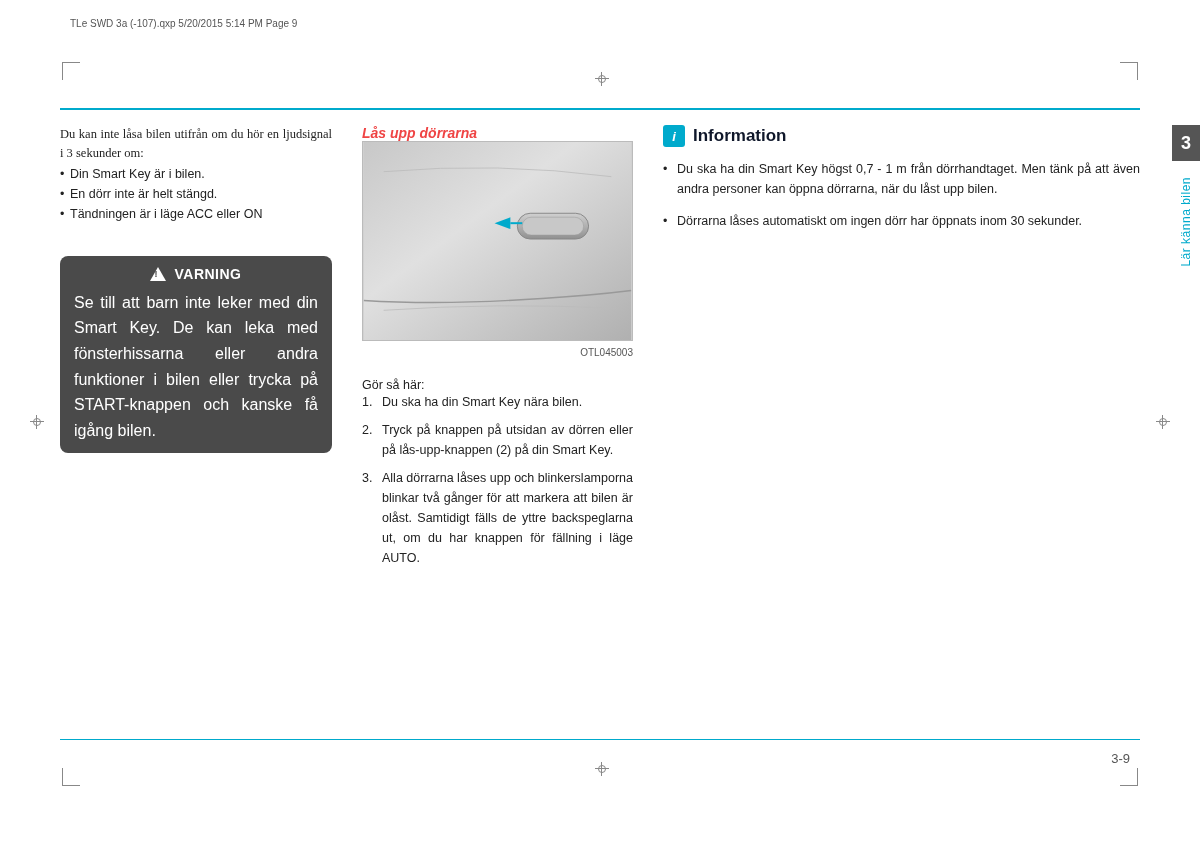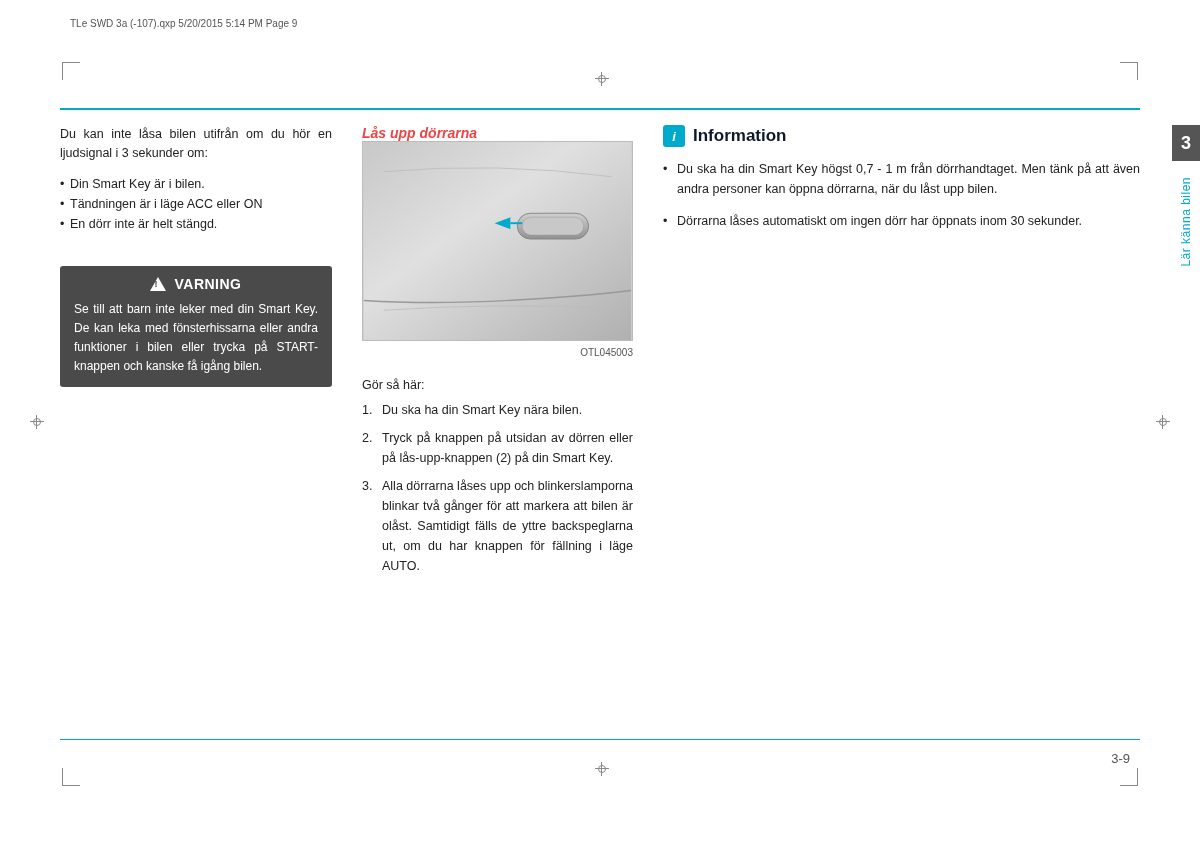--- a/index.html
+++ b/index.html
@@ -102,22 +102,23 @@
       font-size: 12px;
       color: #00aacc;
       margin-top: 8px;
       letter-spacing: 0.5px;
     }
 
     
     .intro-text {
       font-size: 12.5px;
       line-height: 1.55;
-      margin-bottom: 10px;
+      margin-bottom: 0;
       text-align: justify;
+      font-family: Liberation Serif, serif;
     }
     .bullet-list {
       list-style: none;
       margin-bottom: 32px;
     }
     .bullet-list li {
       font-size: 12.5px;
       line-height: 1.6;
       padding-left: 10px;
       position: relative;
@@ -126,21 +127,21 @@
       content: '•';
       position: absolute;
       left: 0;
     }
 
     
     .warning-box {
       background: #4a4a4a;
       color: #fff;
       padding: 10px 14px;
-      border-radius: 3px;
+      border-radius: 8px;
     }
     .warning-header {
       display: flex;
       align-items: center;
       justify-content: center;
       gap: 8px;
       margin-bottom: 8px;
     }
     .warning-triangle {
       width: 0;
@@ -159,21 +160,21 @@
       color: #4a4a4a;
       font-size: 9px;
       font-weight: bold;
     }
     .warning-title {
       font-size: 14px;
       font-weight: bold;
       letter-spacing: 0.5px;
     }
     .warning-text {
-      font-size: 12px;
+      font-size: 16px;
       line-height: 1.6;
       text-align: justify;
     }
 
     
     .section-title {
       font-size: 14px;
       font-weight: bold;
       font-style: italic;
       color: #ef4444;
@@ -193,21 +194,20 @@
       height: 100%;
     }
     .image-caption {
       font-size: 10px;
       text-align: right;
       color: #555;
       margin-bottom: 20px;
     }
     .gorse-text {
       font-size: 12.5px;
-      margin-bottom: 8px;
     }
     .numbered-list {
       list-style: none;
       padding: 0;
     }
     .numbered-list li {
       font-size: 12.5px;
       line-height: 1.6;
       margin-bottom: 8px;
       text-align: justify;
@@ -360,22 +360,22 @@
   <div class="small-line-h" style="bottom:0;right:0;left:auto;top:auto;"></div>
   <div class="small-line-v" style="bottom:0;right:0;left:auto;top:auto;"></div>
 </div>
 
 <div class="content">
 
   <div class="left-col">
     <p class="intro-text">Du kan inte låsa bilen utifrån om du hör en ljudsignal i 3 sekunder om:</p>
     <ul class="bullet-list">
       <li>Din Smart Key är i bilen.</li>
+      <li>En dörr inte är helt stängd.</li>
       <li>Tändningen är i läge ACC eller ON</li>
-      <li>En dörr inte är helt stängd.</li>
     </ul>
 
     <div class="warning-box">
       <div class="warning-header">
         <div class="warning-triangle"></div>
         <span class="warning-title">VARNING</span>
       </div>
       <p class="warning-text">Se till att barn inte leker med din Smart Key. De kan leka med fönsterhissarna eller andra funktioner i bilen eller trycka på START-knappen och kanske få igång bilen.</p>
     </div>
   </div>

